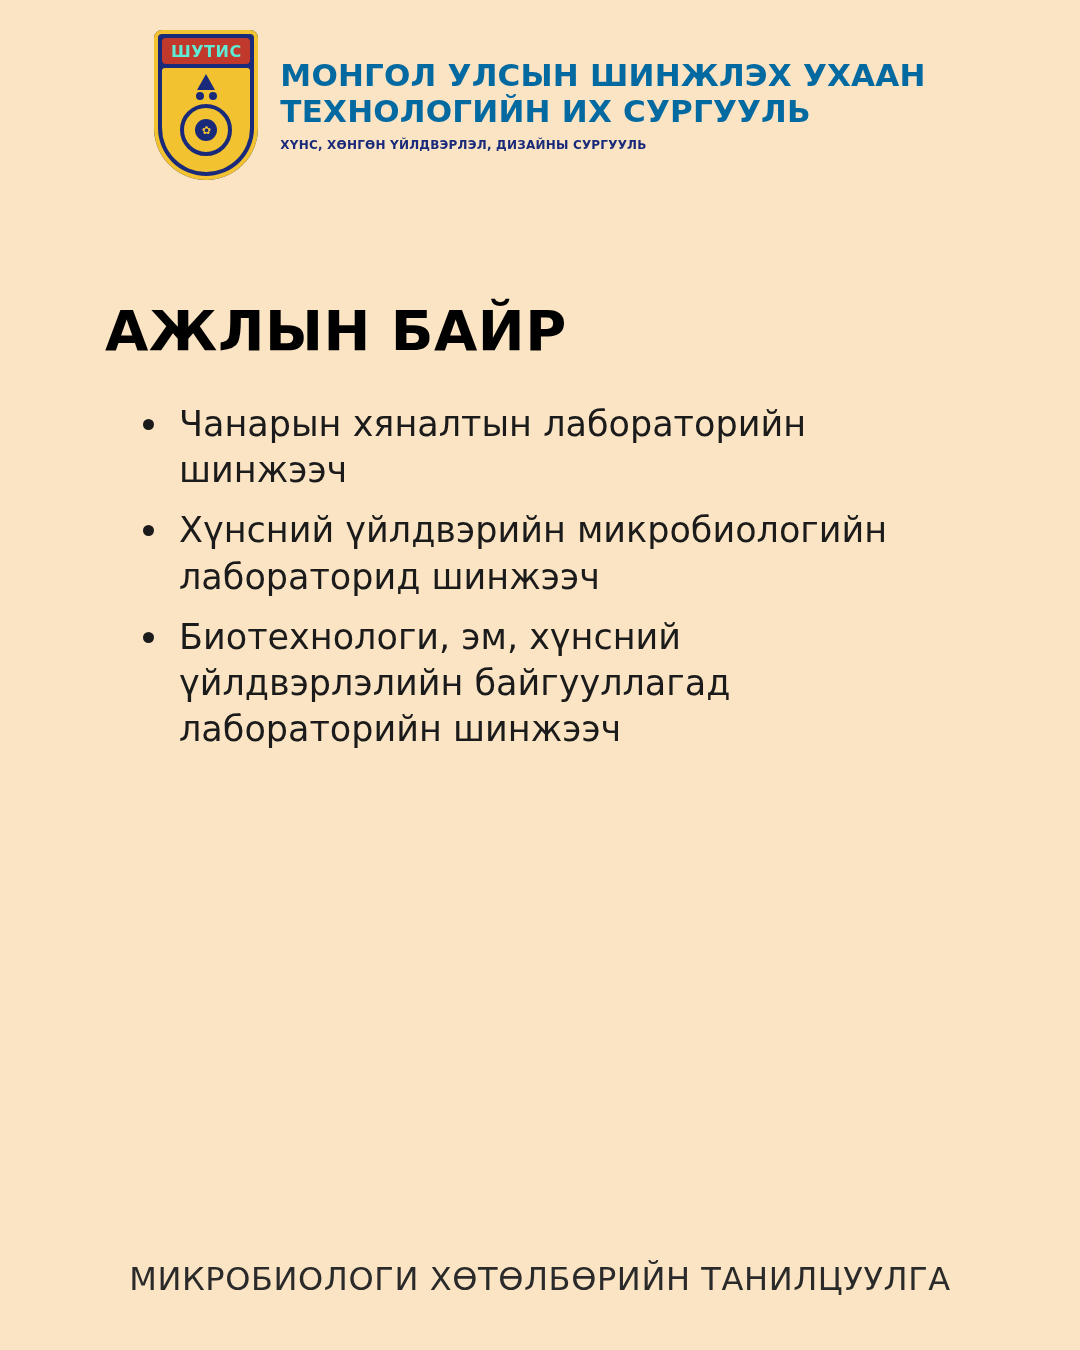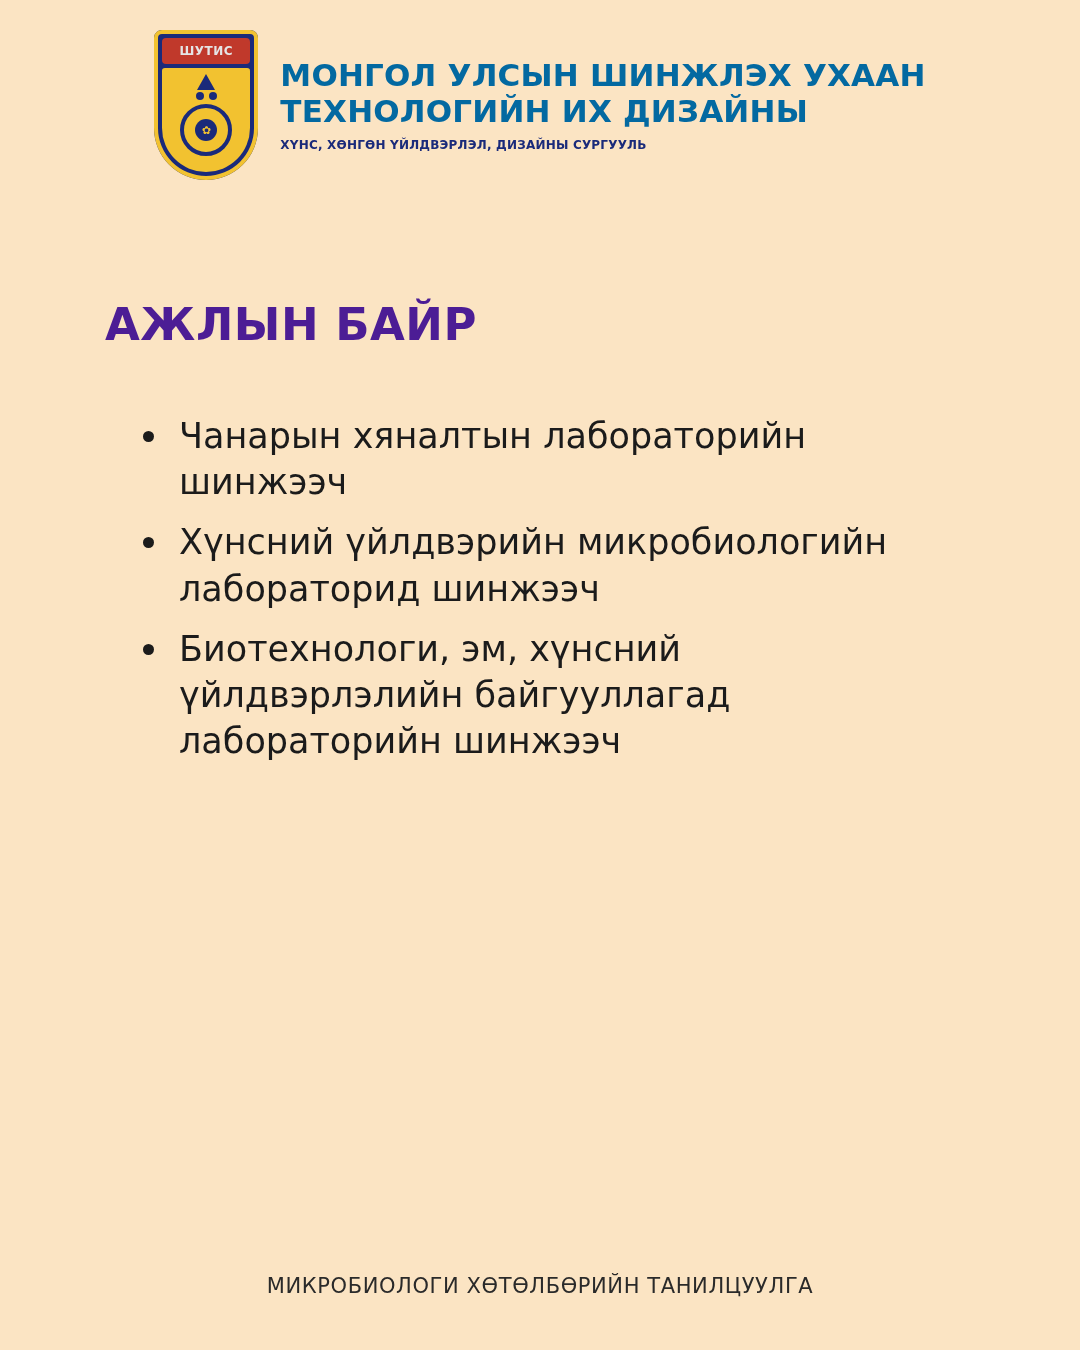--- a/index.html
+++ b/index.html
@@ -43,22 +43,22 @@
     left: 8px;
     right: 8px;
     height: 26px;
     background: #c0392b;
     border-radius: 4px;
     display: flex;
     align-items: center;
     justify-content: center;
   }
   .crest .band span {
-    color: #e5e5e5;
-    font-size: 12px;
+    color: #5eead4;
+    font-size: 16px;
     font-weight: bold;
     letter-spacing: 0.5px;
   }
   .crest .lower {
     position: absolute;
     top: 38px;
     left: 8px;
     right: 8px;
     bottom: 8px;
     background: #f2c230;
@@ -128,25 +128,25 @@
     font-size: 12px;
     letter-spacing: 0.2px;
     margin-top: 8px;
   }
 
   
   .content {
     padding: 118px 90px 0 105px;
   }
   .title {
-    font-size: 45px;
-    font-weight: bold;
-    color: #4c1d95;
+    font-size: 56px;
+    font-weight: bold;
+    color: #000000;
     letter-spacing: 0.5px;
-    margin: 0 0 62px 0;
+    margin: 0 0 38px 0;
   }
   .job-list {
     list-style: none;
     margin: 0;
     padding: 0 0 0 32px;
   }
   .job-list li {
     position: relative;
     padding-left: 42px;
     font-size: 35px;
@@ -165,21 +165,21 @@
     border-radius: 50%;
   }
 
   
   .footer {
     position: absolute;
     left: 0;
     right: 0;
     bottom: 52px;
     text-align: center;
-    font-size: 21px;
+    font-size: 32px;
     letter-spacing: 0.6px;
     color: #2a2a2a;
   }
 </style>
 </head>
 <body>
 
 <div class="header">
 
   <div class="crest">
@@ -194,21 +194,21 @@
           <i></i>
         </div>
       <div class="ring">
         <div class="ring-inner">✿</div>
       </div>
     </div>
   </div>
 
   <div class="uni-text">
     <div class="line1">МОНГОЛ УЛСЫН ШИНЖЛЭХ УХААН</div>
-    <div class="line2">ТЕХНОЛОГИЙН ИХ ДИЗАЙНЫ</div>
+    <div class="line2">ТЕХНОЛОГИЙН ИХ СУРГУУЛЬ</div>
     <div class="line3">ХҮНС, ХӨНГӨН ҮЙЛДВЭРЛЭЛ, ДИЗАЙНЫ СУРГУУЛЬ</div>
   </div>
 
 </div>
 
 <div class="content">
   <h1 class="title">АЖЛЫН БАЙР</h1>
 
   <ul class="job-list">
     <li>

